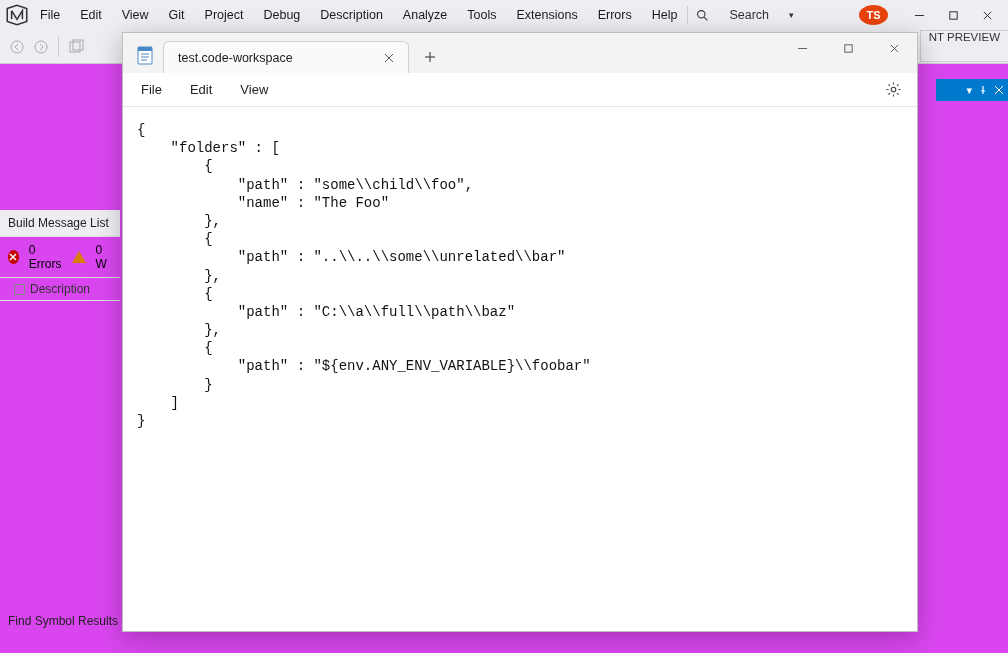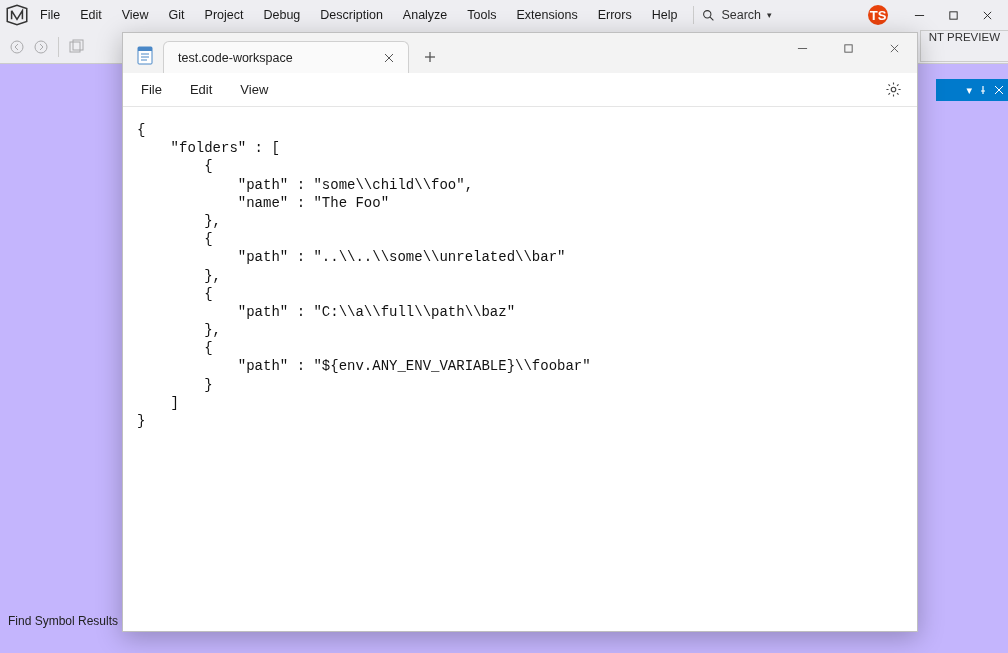--- a/index.html
+++ b/index.html
@@ -1,25 +1,25 @@
 <!DOCTYPE html>
 <html><head>
 <meta charset="utf-8">
 <style>
   * { box-sizing: border-box; margin: 0; padding: 0; font-family: "Segoe UI", Tahoma, sans-serif; }
   html, body { width: 1008px; height: 653px; overflow: hidden; background: #f5f5f5; }
   
-  .vs-root { position: relative; width: 1008px; height: 653px; background: #c4b5fd; }
+  .vs-root { position: relative; width: 1008px; height: 653px; background: #d946ef; }
   .vs-menubar { display: flex; align-items: center; height: 30px; padding: 0 4px; gap: 0; background: #eeeef2; font-size: 12.5px; color: #1b1b1b; }
   .vs-logo { width: 26px; height: 26px; display: flex; align-items: center; justify-content:center; }
   .vs-menu-item { padding: 4px 10px; cursor: default; }
   .vs-menubar-spacer { flex: 1; }
-  .vs-search { display:flex; align-items:center; gap:6px; padding: 2px 8px; border-left:1px solid #ccc; margin-left:6px; font-size:12.5px; color:#333;}
+  .vs-search { display:flex; align-items:center; gap:20px; padding: 2px 8px; border-left:1px solid #ccc; font-size:12.5px; color:#333;}
   .vs-search svg { width:13px; height:13px; }
-  .vs-user-badge { width:20px; height:20px; border-radius:50%; background:#E8420C; color:#fff; font-size:13px; font-weight:600; display:flex; align-items:center; justify-content:center; margin:12px 14px;}
+  .vs-user-badge { width:29px; height:20px; border-radius:50%; background:#E8420C; color:#fff; font-size:11px; font-weight:600; display:flex; align-items:center; justify-content:center; margin:12px 14px;}
   .vs-winbtn { width:34px; height:24px; display:flex; align-items:center; justify-content:center; }
   .vs-toolbar-row { height: 34px; background:#eeeef2; border-bottom:1px solid #ccc; display:flex; align-items:center; gap:2px; padding:0 6px; }
   .vs-toolbtn { width:22px; height:22px; display:flex; align-items:center; justify-content:center; opacity:.45;}
   .vs-toolbtn svg{width:16px;height:16px;}
   .vs-toolbar-sep { width:1px; height:20px; background:#ccc; margin:0 4px; }
   .vs-right-blue { position:absolute; right:0; top:79px; width:72px; height:22px; background:#007acc; display:flex; align-items:center; justify-content:flex-end; gap:6px; padding-right:4px;}
   .vs-right-blue span{color:#fff; font-size:11px;}
   .vs-right-blue svg{width:10px;height:10px;}
   .vs-left-panel { position:absolute; left:0; top:210px; width:120px; }
   .vs-panel-title { font-size:12px; padding:6px 8px; border-bottom:1px solid #ddd; color:#222; background:#eeeef2;}
@@ -130,20 +130,38 @@
     <span>▾</span>
     <svg viewBox="0 0 10 10">
         <path d="M5 1 L5 6 M3 6 L7 6 M5 6 L5 9" stroke="#fff" stroke-width="1.2" fill="none"></path>
       </svg>
     <svg viewBox="0 0 10 10">
         <line x1="1" y1="1" x2="9" y2="9" stroke="#fff"></line>
         <line x1="9" y1="1" x2="1" y2="9" stroke="#fff"></line>
       </svg>
   </div>
 
+  <div class="vs-left-panel">
+    <div class="vs-panel-title">Build Message List</div>
+    <div class="vs-msg-row">
+      <div class="vs-err-ico">
+          <svg width="8" height="8" viewBox="0 0 8 8">
+            <line x1="1" y1="1" x2="7" y2="7" stroke="#fff" stroke-width="1.4"></line>
+            <line x1="7" y1="1" x2="1" y2="7" stroke="#fff" stroke-width="1.4"></line>
+          </svg>
+        </div>
+      <span>0 Errors</span>
+      <div class="vs-warn-ico"></div>
+      <span>0 W</span>
+    </div>
+    <div class="vs-desc-hdr">
+      <span class="vs-desc-ico"></span>
+      <span>Description</span>
+    </div>
+  </div>
 
   <div class="vs-bottom-panel">Find Symbol Results</div>
 
 
   <div class="np-window">
     <div class="np-titlebar">
       <div class="np-app-icon">
         <svg viewBox="0 0 16 20" width="16" height="20">
             <rect x="1" y="2" width="14" height="17" rx="1" fill="#fff" stroke="#4a88c7"></rect>
             <rect x="1" y="2" width="14" height="4" fill="#4a88c7"></rect>

